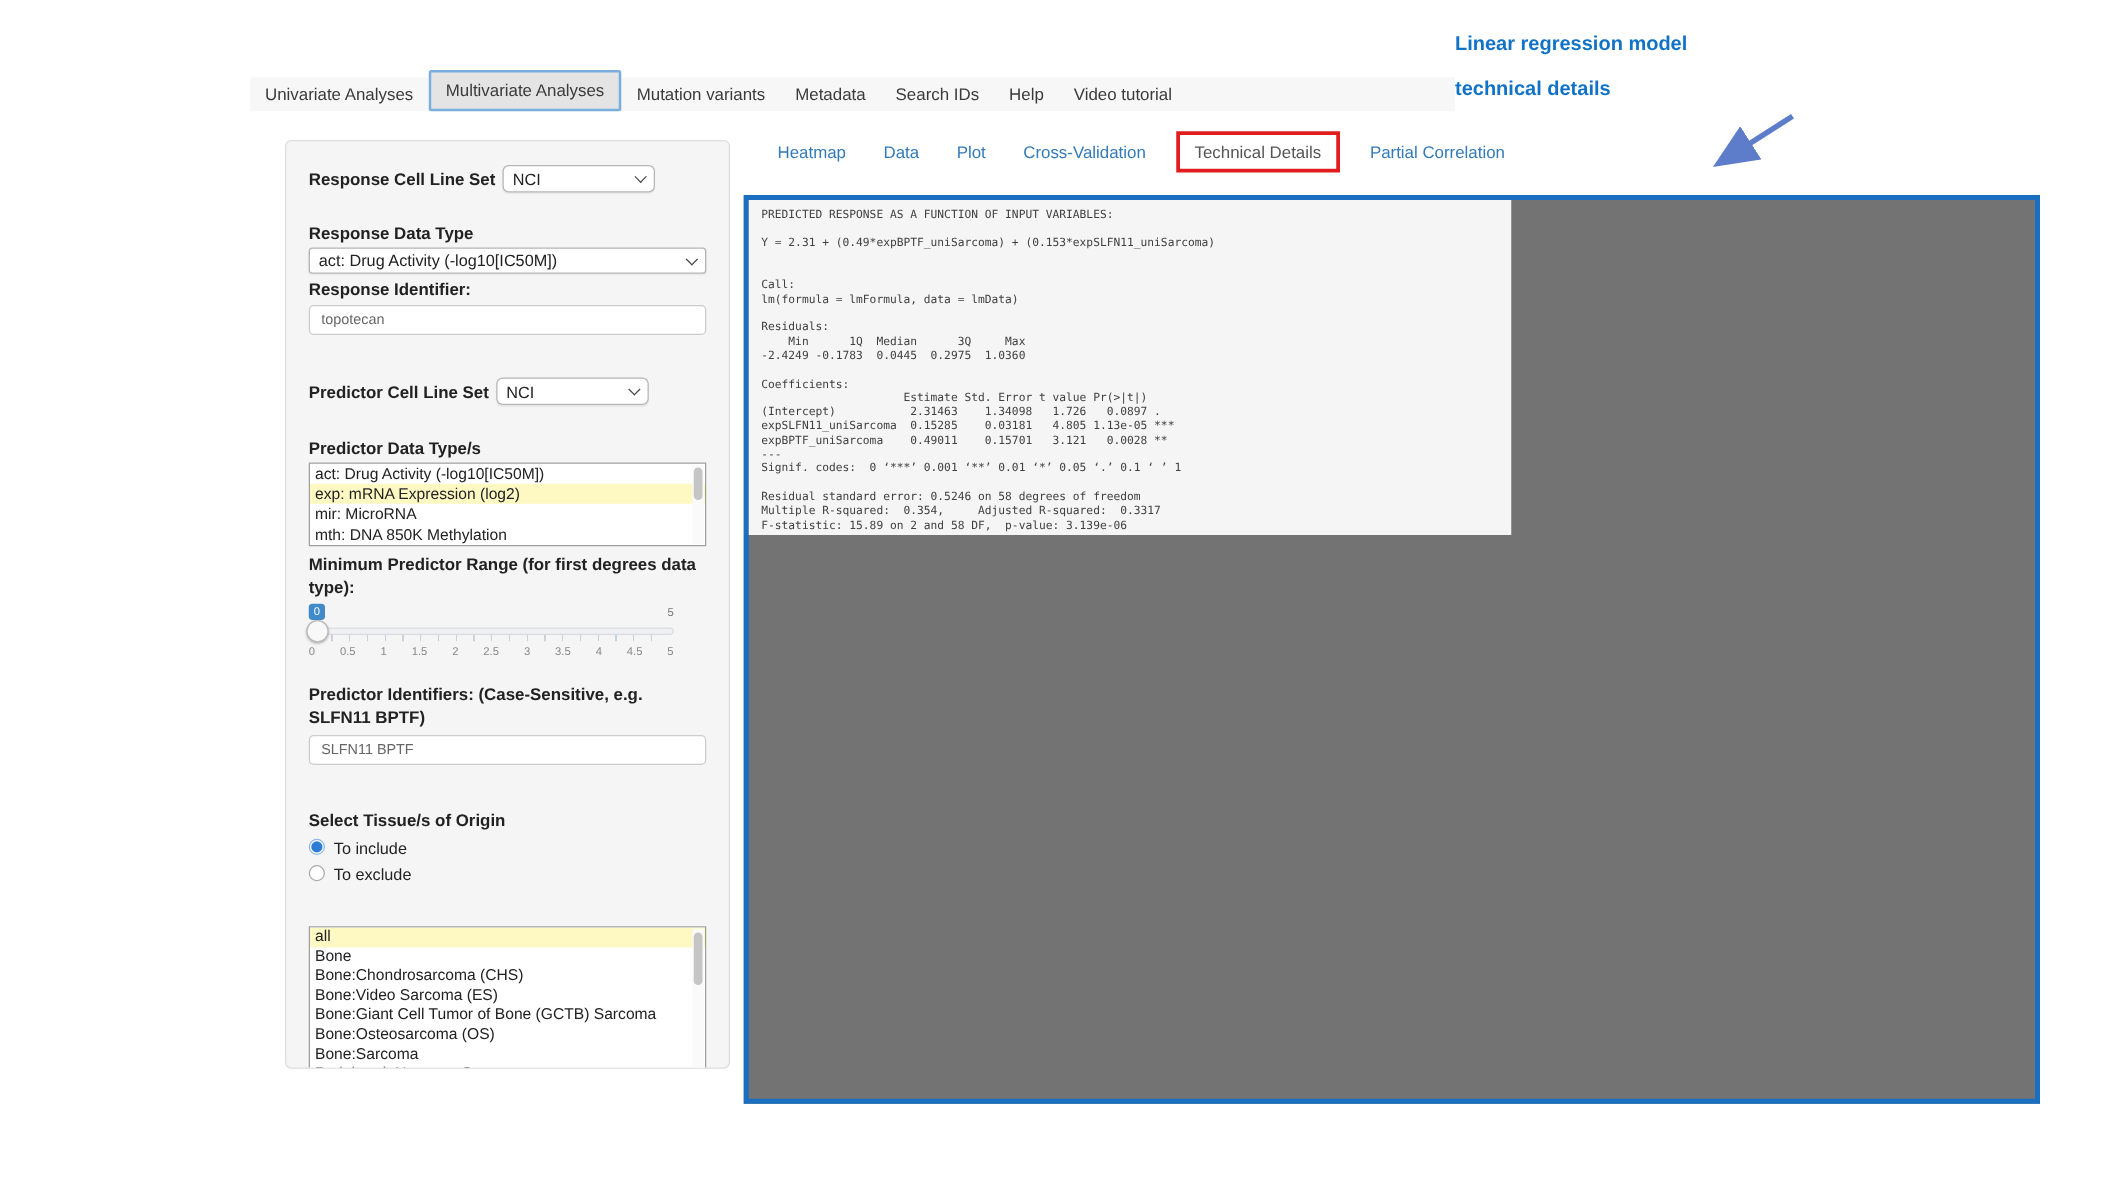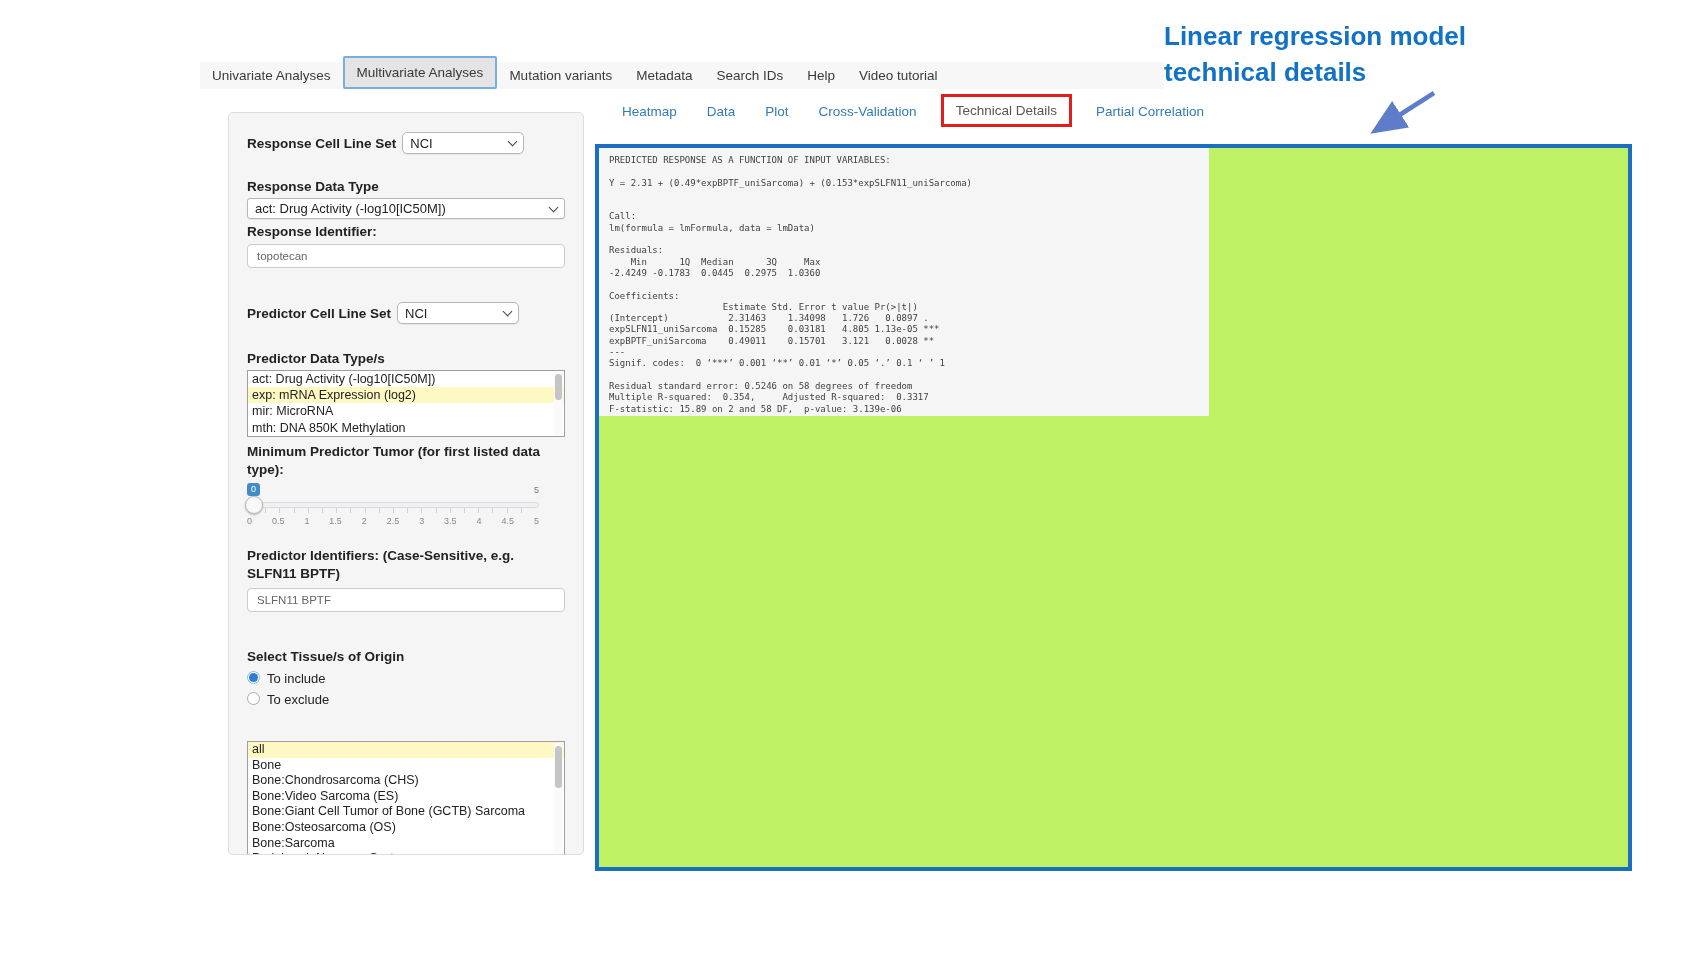--- a/index.html
+++ b/index.html
@@ -19,21 +19,21 @@
     white-space:nowrap; cursor:default;
   }
   .nav-item.active {
     background:#e4e4e4; border:2px solid #79aede; border-radius:2px;
     height:33px; line-height:29px; margin-top:0;
   }
 
   
   .annotation {
     position:absolute; left:1164px; top:18px; width:330px;
-    font-size:26px; font-weight:bold; color:#1172c6; line-height:36px;
+    font-size:16px; font-weight:bold; color:#1172c6; line-height:36px;
     background:#fff; z-index:5;
   }
   .arrow-svg { position:absolute; left:1358px; top:88px; z-index:4; }
 
   
   .sidebar {
     position:absolute; left:228px; top:112px; width:356px; height:743px;
     background:#f5f5f5; border:1px solid #ddd; border-radius:5px;
     padding:17px 18px 0 18px; overflow:hidden;
   }
@@ -105,33 +105,33 @@
     width:13px; height:13px; border-radius:50%; border:1px solid #a9a9a9; background:#fff;
     display:inline-flex; align-items:center; justify-content:center; flex:none;
   }
   .radio.checked { border-color:#8fb6e8; }
   .radio-dot { width:9px; height:9px; border-radius:50%; background:#2e7cd6; }
   .radio-label { font-size:13px; color:#222; }
 
   
   .tabs {
     position:absolute; left:622px; top:104px; height:34px;
-    display:flex; align-items:flex-start; gap:30px; z-index:3;
+    display:flex; align-items:center; gap:30px; z-index:3;
   }
   .tab { font-size:13.5px; color:#337ab7; text-decoration:none; white-space:nowrap; cursor:pointer; }
   .tab.active { color:#555; }
   .red-ring {
     border:3.5px solid #e21d1d; padding:6px 12px; display:inline-flex;
     margin:-10px -6px; background:transparent;
   }
 
   
   .bluebox {
-    position:absolute; left:595px; top:144px; width:1037px; height:727px;
-    border:4px solid #1b6fc0; background:#bef264;
+    position:absolute; left:595px; top:156px; width:1037px; height:727px;
+    border:4px solid #1b6fc0; background:#737373;
   }
   .output {
     width:610px; height:268px; background:#f5f5f5; padding:7px 10px;
     font-family:"DejaVu Sans Mono", monospace; font-size:9px; line-height:11.3px;
     color:#404040; white-space:pre; overflow:hidden;
   }
 </style>
 </head>
 <body>
 
@@ -189,21 +189,21 @@
   <div class="listbox lb-pred" style="margin-top:3px; height:67px;">
     <div class="opt">act: Drug Activity (-log10[IC50M])</div>
     <div class="opt selected">exp: mRNA Expression (log2)</div>
     <div class="opt">mir: MicroRNA</div>
     <div class="opt">mth: DNA 850K Methylation</div>
     <div class="scrollbar">
       <div class="scroll-thumb" style="top:2px; height:26px;"></div>
     </div>
   </div>
 
-  <label class="lbl" style="margin-top:6px; line-height:18px;">Minimum Predictor Tumor (for first listed data type):</label>
+  <label class="lbl" style="margin-top:6px; line-height:18px;">Minimum Predictor Range (for first degrees data type):</label>
 
   <div class="slider">
     <span class="badge">0</span>
     <span class="maxlab">5</span>
     <div class="track"></div>
     <div class="tickline"></div>
     <div class="handle"></div>
     <div class="ticklabels">
       <span>0</span>
       <span>0.5</span>

